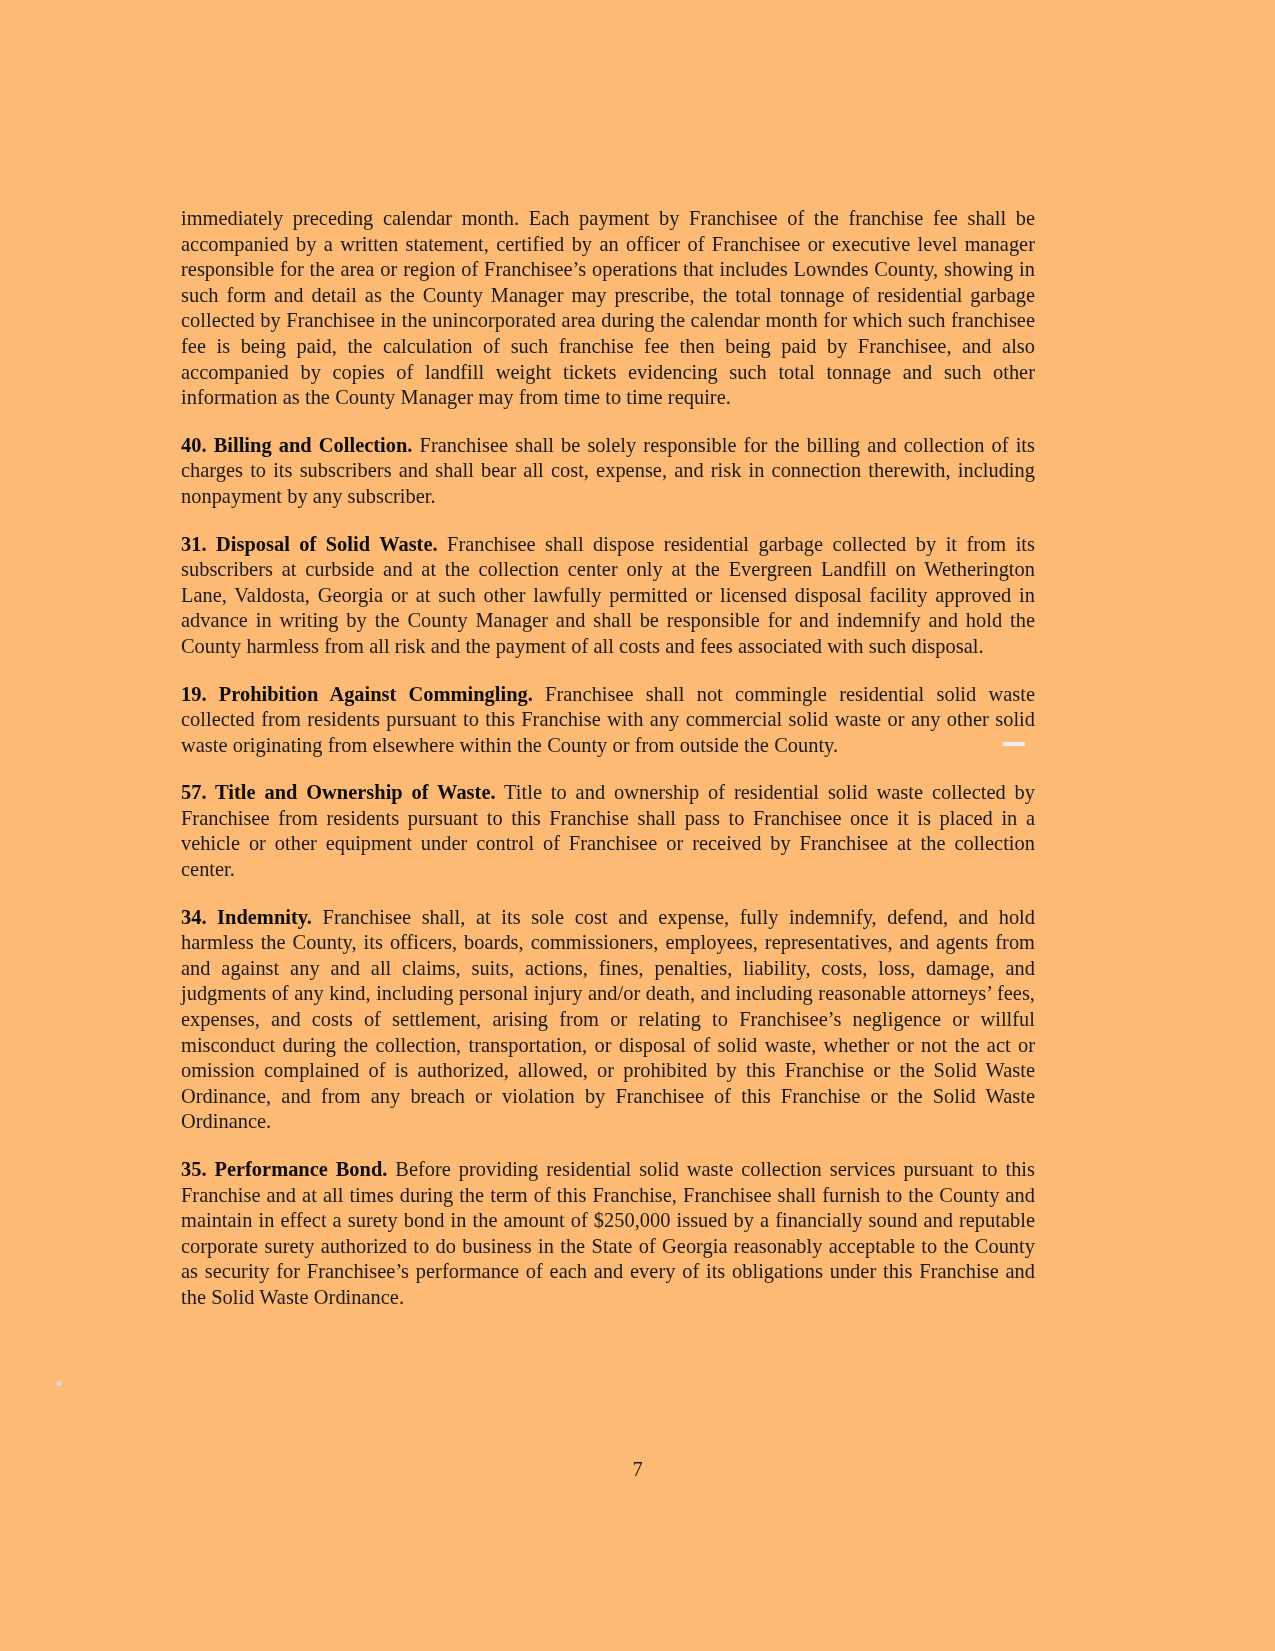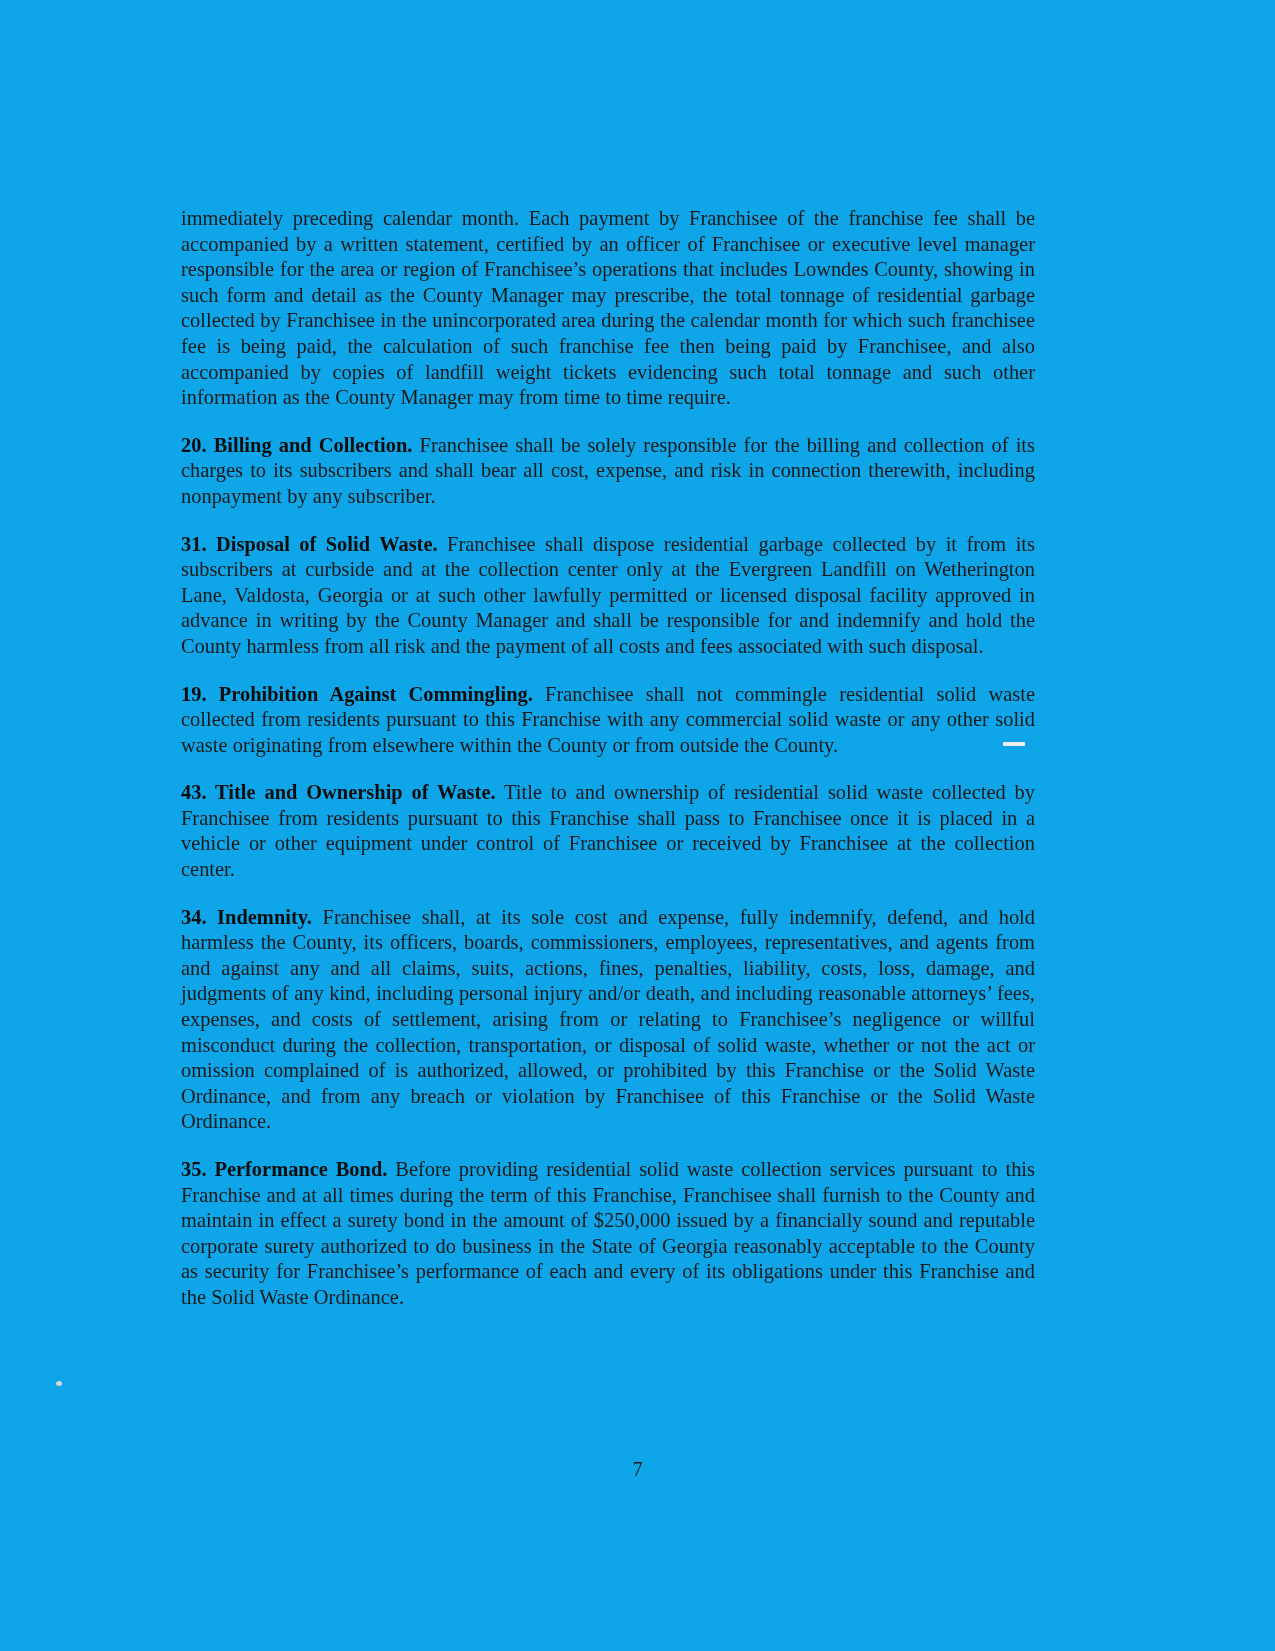--- a/index.html
+++ b/index.html
@@ -5,21 +5,21 @@
   html, body {
     margin: 0;
     padding: 0;
     background: #ffffff;
   }
   .page {
     position: relative;
     width: 1275px;
     height: 1651px;
     margin: 0 auto;
-    background: #0ea5e9;
+    background: #fdba74;
     overflow: hidden;
     font-family: "Liberation Serif", "DejaVu Serif", serif;
     color: #171717;
   }
   .content {
     position: absolute;
     left: 181px;
     top: 206px;
     width: 854px;
   }
@@ -73,27 +73,27 @@
 
 <div class="page">
 
   <div class="scan-speck"></div>
   <div class="scan-speck-2"></div>
 
   <div class="content">
 
     <p class="para"><span>immediately preceding calendar month. Each payment by Franchisee of the franchise fee shall be accompanied by a written statement, certified by an officer of Franchisee or executive level manager responsible for the area or region of Franchisee’s operations that includes Lowndes County, showing in such form and detail as the County Manager may prescribe, the total tonnage of residential garbage collected by Franchisee in the unincorporated area during the calendar month for which such franchisee fee is being paid, the calculation of such franchise fee then being paid by Franchisee, and also accompanied by copies of landfill weight tickets evidencing such total tonnage and such other information as the County Manager may from time to time require.</span></p>
 
-    <p class="para"><span class="heading">20. Billing and Collection.</span><span> Franchisee shall be solely responsible for the billing and collection of its charges to its subscribers and shall bear all cost, expense, and risk in connection therewith, including nonpayment by any subscriber.</span></p>
+    <p class="para"><span class="heading">40. Billing and Collection.</span><span> Franchisee shall be solely responsible for the billing and collection of its charges to its subscribers and shall bear all cost, expense, and risk in connection therewith, including nonpayment by any subscriber.</span></p>
 
     <p class="para"><span class="heading">31. Disposal of Solid Waste.</span><span> Franchisee shall dispose residential garbage collected by it from its subscribers at curbside and at the collection center only at the Evergreen Landfill on Wetherington Lane, Valdosta, Georgia or at such other lawfully permitted or licensed disposal facility approved in advance in writing by the County Manager and shall be responsible for and indemnify and hold the County harmless from all risk and the payment of all costs and fees associated with such disposal.</span></p>
 
     <p class="para"><span class="heading">19. Prohibition Against Commingling.</span><span> Franchisee shall not commingle residential solid waste collected from residents pursuant to this Franchise with any commercial solid waste or any other solid waste originating from elsewhere within the County or from outside the County.</span></p>
 
-    <p class="para"><span class="heading">43. Title and Ownership of Waste.</span><span> Title to and ownership of residential solid waste collected by Franchisee from residents pursuant to this Franchise shall pass to Franchisee once it is placed in a vehicle or other equipment under control of Franchisee or received by Franchisee at the collection center.</span></p>
+    <p class="para"><span class="heading">57. Title and Ownership of Waste.</span><span> Title to and ownership of residential solid waste collected by Franchisee from residents pursuant to this Franchise shall pass to Franchisee once it is placed in a vehicle or other equipment under control of Franchisee or received by Franchisee at the collection center.</span></p>
 
     <p class="para"><span class="heading">34. Indemnity.</span><span> Franchisee shall, at its sole cost and expense, fully indemnify, defend, and hold harmless the County, its officers, boards, commissioners, employees, representatives, and agents from and against any and all claims, suits, actions, fines, penalties, liability, costs, loss, damage, and judgments of any kind, including personal injury and/or death, and including reasonable attorneys’ fees, expenses, and costs of settlement, arising from or relating to Franchisee’s negligence or willful misconduct during the collection, transportation, or disposal of solid waste, whether or not the act or omission complained of is authorized, allowed, or prohibited by this Franchise or the Solid Waste Ordinance, and from any breach or violation by Franchisee of this Franchise or the Solid Waste Ordinance.</span></p>
 
     <p class="para"><span class="heading">35. Performance Bond.</span><span> Before providing residential solid waste collection services pursuant to this Franchise and at all times during the term of this Franchise, Franchisee shall furnish to the County and maintain in effect a surety bond in the amount of $250,000 issued by a financially sound and reputable corporate surety authorized to do business in the State of Georgia reasonably acceptable to the County as security for Franchisee’s performance of each and every of its obligations under this Franchise and the Solid Waste Ordinance.</span></p>
 
   </div>
 
   <div class="page-number">7</div>
 
 </div>

